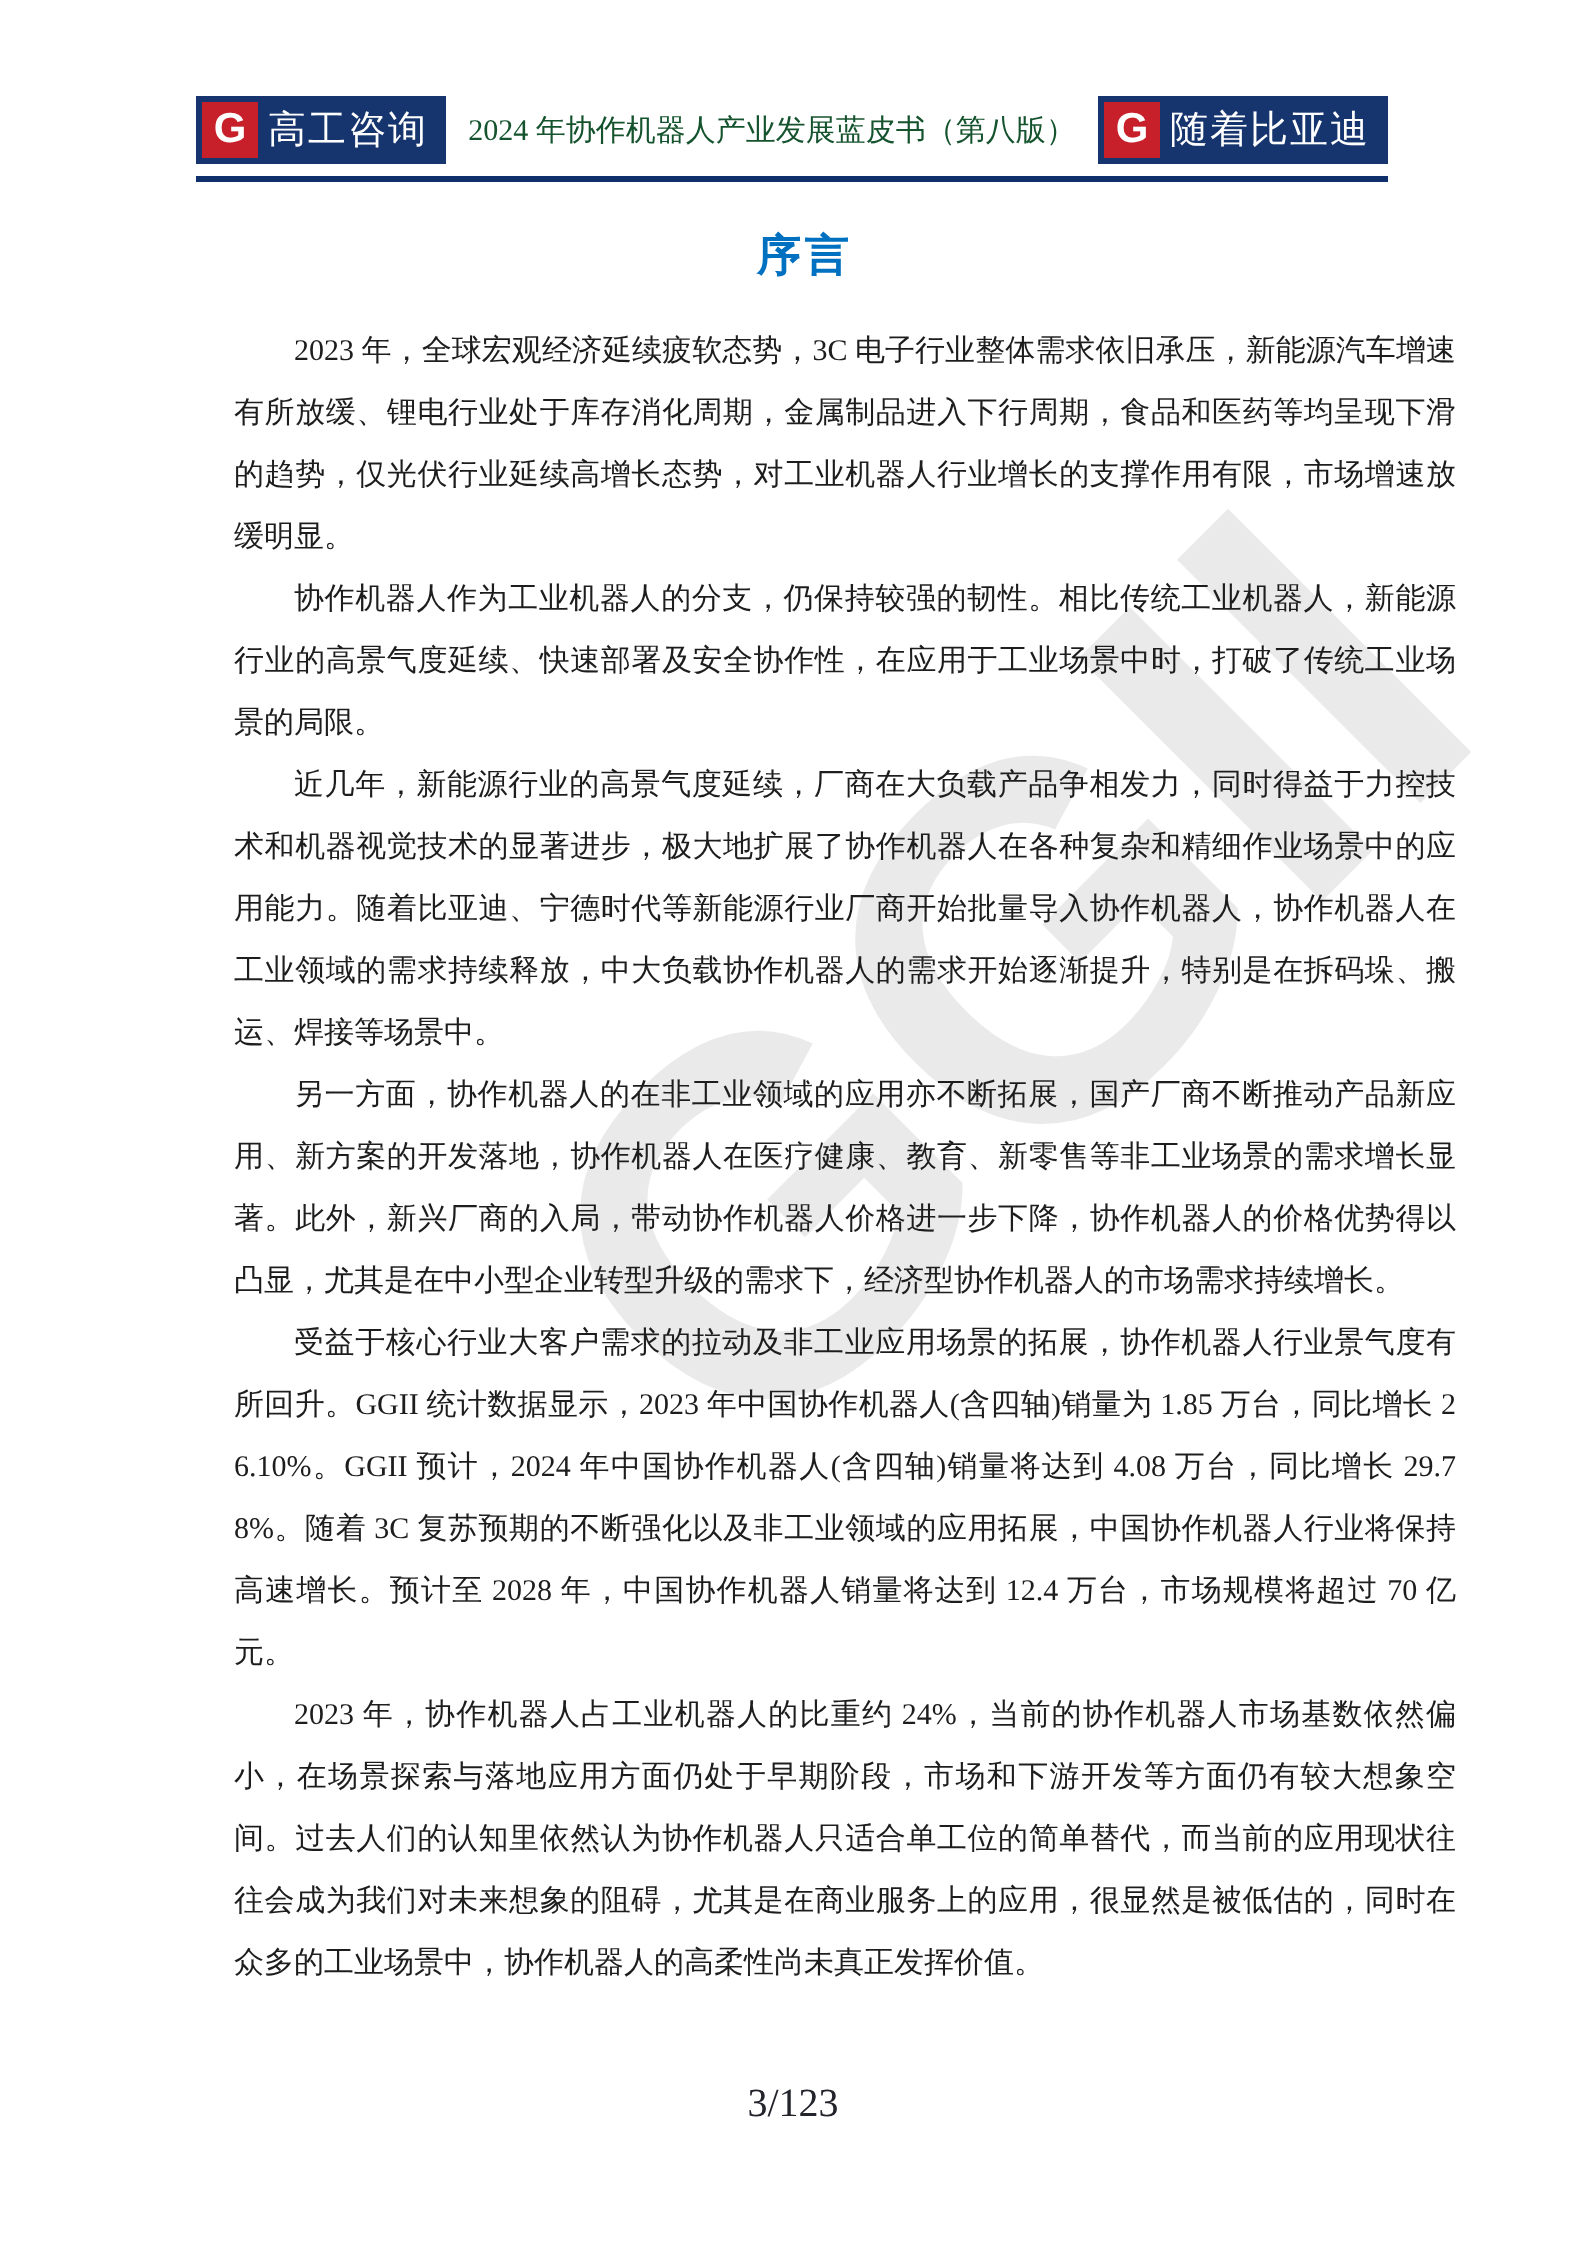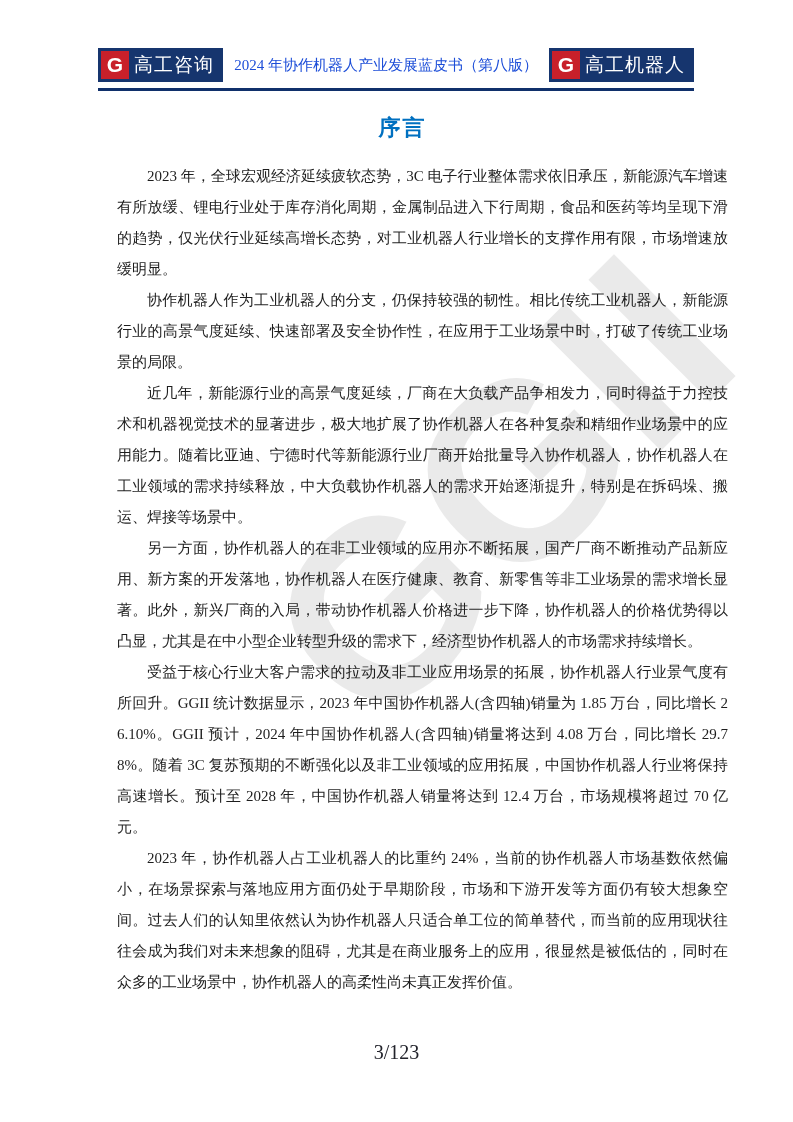--- a/index.html
+++ b/index.html
@@ -67,21 +67,21 @@
   }
   .logo-text {
     color: #ffffff;
     font-family: "Liberation Sans", sans-serif;
     font-weight: normal;
     font-size: 19px;
     letter-spacing: 1px;
     white-space: nowrap;
   }
   .header-title {
-    color: #1d4ed8;
+    color: #14532d;
     font-size: 15px;
     text-align: center;
     white-space: nowrap;
     flex: 1 1 auto;
     padding: 0 8px;
   }
   
   .doc-title {
     position: relative;
     z-index: 1;
@@ -127,21 +127,21 @@
   <div class="watermark">GGII</div>
 
   <div class="header-bar">
     <div class="logo">
       <span class="logo-g">G</span>
       <span class="logo-text">高工咨询</span>
     </div>
     <div class="header-title">2024 年协作机器人产业发展蓝皮书（第八版）</div>
     <div class="logo">
       <span class="logo-g">G</span>
-      <span class="logo-text">高工机器人</span>
+      <span class="logo-text">随着比亚迪</span>
     </div>
   </div>
 
   <div class="doc-title">序言</div>
 
   <div class="content">
     <p>2023 年，全球宏观经济延续疲软态势，3C 电子行业整体需求依旧承压，新能源汽车增速有所放缓、锂电行业处于库存消化周期，金属制品进入下行周期，食品和医药等均呈现下滑的趋势，仅光伏行业延续高增长态势，对工业机器人行业增长的支撑作用有限，市场增速放缓明显。</p>
     <p>协作机器人作为工业机器人的分支，仍保持较强的韧性。相比传统工业机器人，新能源行业的高景气度延续、快速部署及安全协作性，在应用于工业场景中时，打破了传统工业场景的局限。</p>
     <p>近几年，新能源行业的高景气度延续，厂商在大负载产品争相发力，同时得益于力控技术和机器视觉技术的显著进步，极大地扩展了协作机器人在各种复杂和精细作业场景中的应用能力。随着比亚迪、宁德时代等新能源行业厂商开始批量导入协作机器人，协作机器人在工业领域的需求持续释放，中大负载协作机器人的需求开始逐渐提升，特别是在拆码垛、搬运、焊接等场景中。</p>
     <p>另一方面，协作机器人的在非工业领域的应用亦不断拓展，国产厂商不断推动产品新应用、新方案的开发落地，协作机器人在医疗健康、教育、新零售等非工业场景的需求增长显著。此外，新兴厂商的入局，带动协作机器人价格进一步下降，协作机器人的价格优势得以凸显，尤其是在中小型企业转型升级的需求下，经济型协作机器人的市场需求持续增长。</p>

